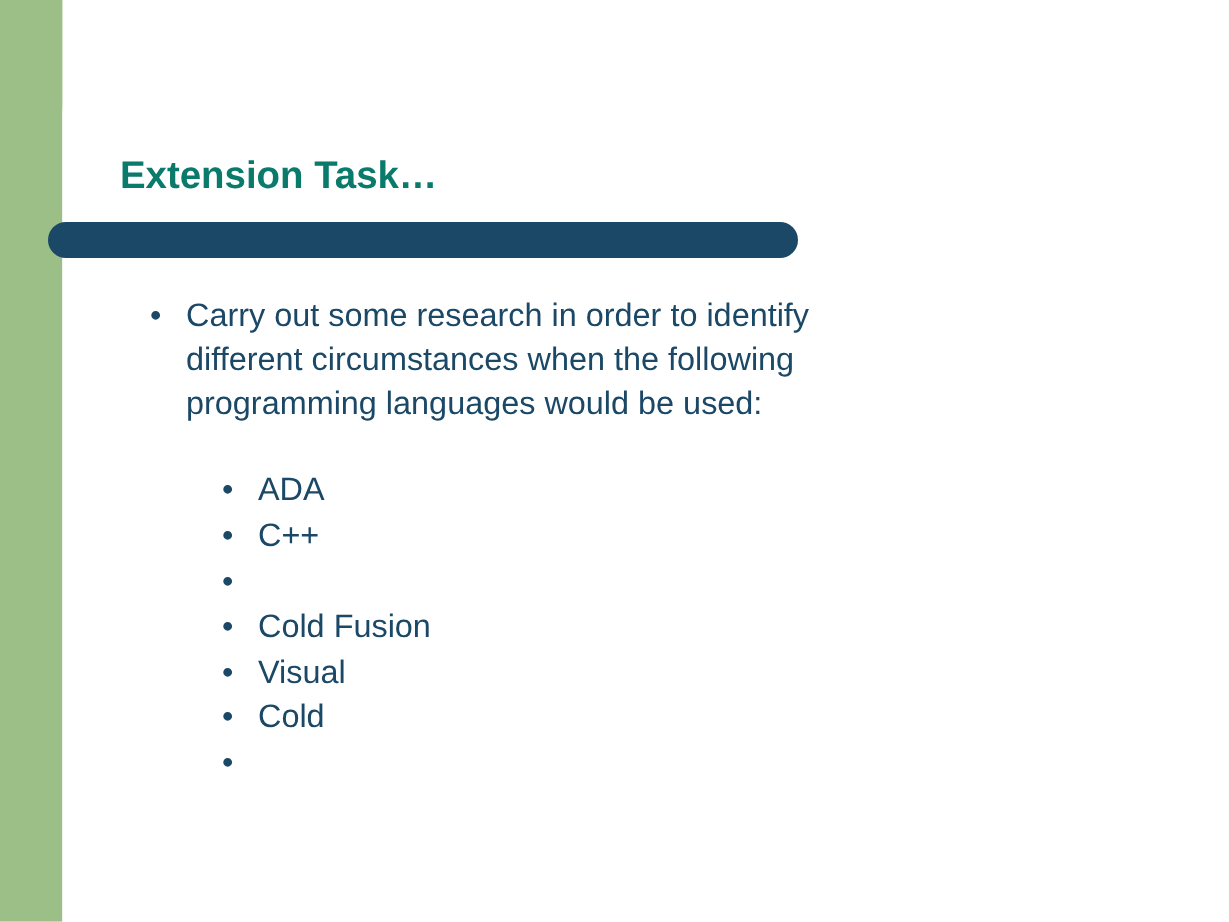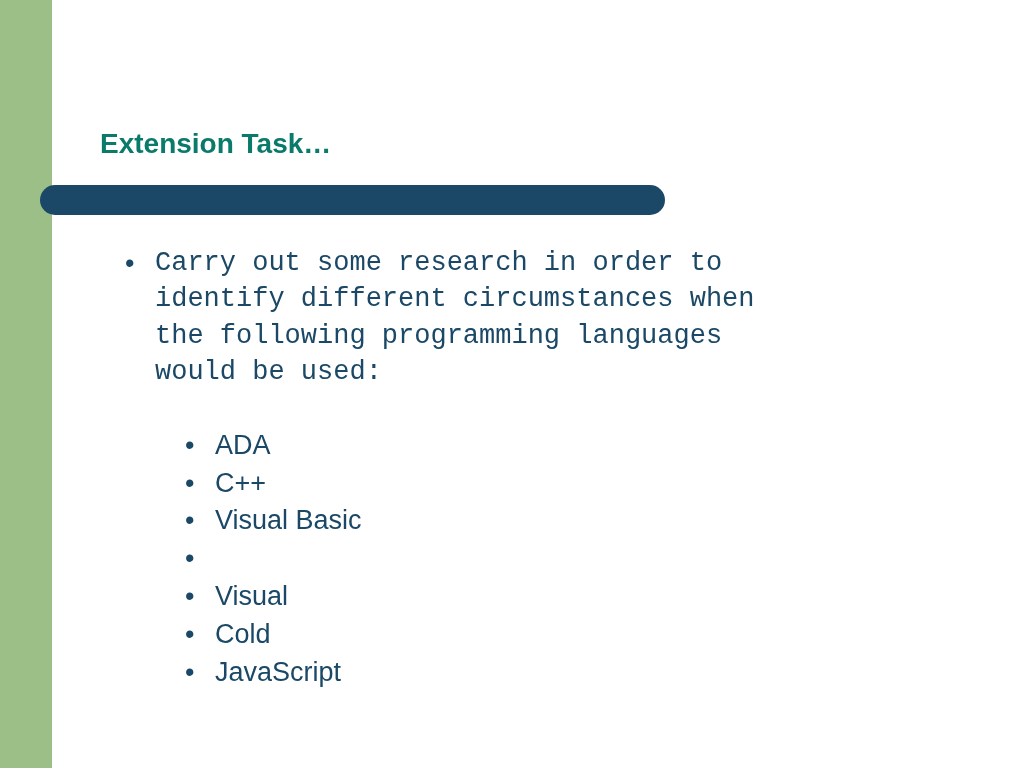--- a/index.html
+++ b/index.html
@@ -29,21 +29,21 @@
       top: 48px;
       width: 640px;
       height: 720px;
       background: #ffffff;
       border-top-left-radius: 46px;
     }
     .title {
       position: absolute;
       left: 100px;
       top: 128px;
-      font-size: 28px;
+      font-size: 32px;
       font-weight: bold;
       color: #0a7a6b;
     }
     .title-bar {
       position: absolute;
       left: 40px;
       top: 185px;
       width: 625px;
       height: 30px;
       background: #1a4866;
@@ -60,21 +60,20 @@
     .main-bullet {
       display: flex;
       margin-bottom: 36px;
     }
     .bullet-mark {
       width: 30px;
       flex-shrink: 0;
     }
     .main-text {
       max-width: 600px;
-      font-family: Liberation Mono, monospace;
     }
     .sub-list {
       margin-left: 60px;
     }
     .sub-bullet {
       display: flex;
       line-height: 1.4;
     }
     .sub-mark {
       width: 30px;
@@ -99,31 +98,30 @@
     <div class="sub-bullet">
       <div class="sub-mark">•</div>
       <div>ADA</div>
     </div>
     <div class="sub-bullet">
       <div class="sub-mark">•</div>
       <div>C++</div>
     </div>
     <div class="sub-bullet">
       <div class="sub-mark">•</div>
-      <div>Visual Basic</div>
     </div>
     <div class="sub-bullet">
       <div class="sub-mark">•</div>
+      <div>Cold Fusion</div>
     </div>
     <div class="sub-bullet">
       <div class="sub-mark">•</div>
       <div>Visual</div>
     </div>
     <div class="sub-bullet">
       <div class="sub-mark">•</div>
       <div>Cold</div>
     </div>
     <div class="sub-bullet">
       <div class="sub-mark">•</div>
-      <div>JavaScript</div>
     </div>
   </div>
 </div>
 
 </body></html>

